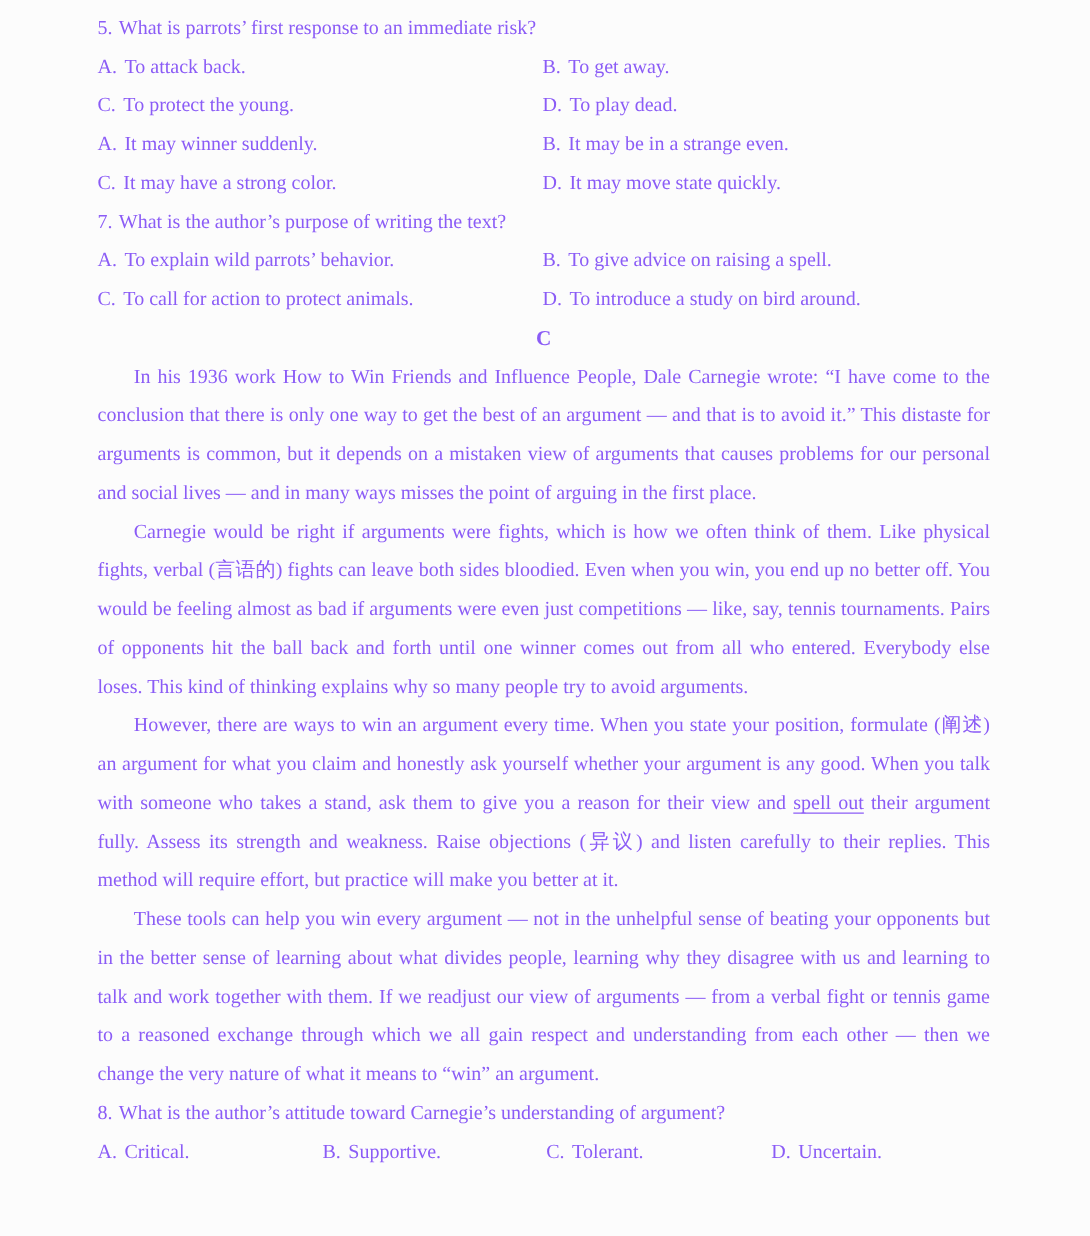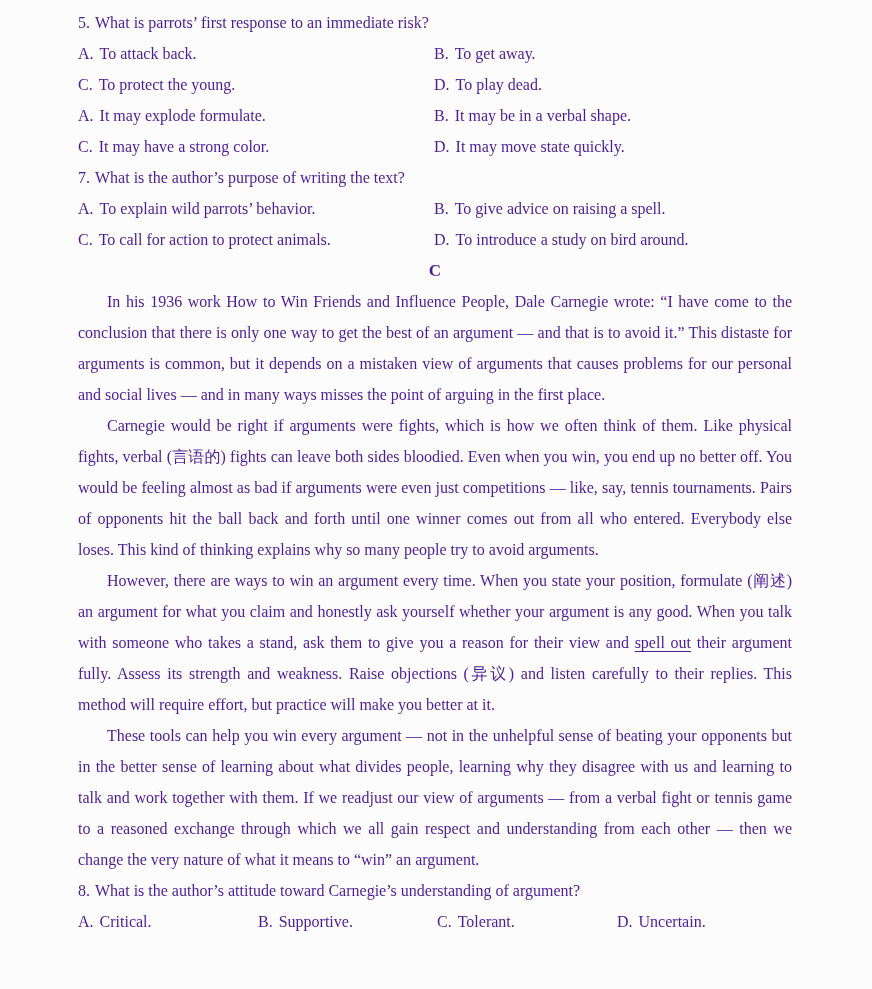--- a/index.html
+++ b/index.html
@@ -3,21 +3,21 @@
 <meta charset="utf-8">
 <style>
   * { margin: 0; padding: 0; box-sizing: border-box; }
   html, body { background: #ffffff; }
   .page {
     position: relative;
     width: 872px;
     height: 989px;
     margin: 0 auto;
     background: #fcfcfc;
-    color: #4c1d95;
+    color: #8b5cf6;
     font-family: "Liberation Serif", "DejaVu Serif", serif;
     font-size: 16px;
     overflow: hidden;
   }
   .content {
     padding: 7px 80px 0 78px;
   }
   .line {
     line-height: 31px;
     height: 31px;
@@ -65,22 +65,22 @@
         <div><span class="opt-label">B.</span><span>To get away.</span></div>
       </div>
       <div class="opt-row-2col">
         <div><span class="opt-label">C.</span><span>To protect the young.</span></div>
         <div><span class="opt-label">D.</span><span>To play dead.</span></div>
       </div>
     </div>
 
     <div class="q-block">
       <div class="opt-row-2col">
-        <div><span class="opt-label">A.</span><span>It may explode formulate.</span></div>
-        <div><span class="opt-label">B.</span><span>It may be in a verbal shape.</span></div>
+        <div><span class="opt-label">A.</span><span>It may winner suddenly.</span></div>
+        <div><span class="opt-label">B.</span><span>It may be in a strange even.</span></div>
       </div>
       <div class="opt-row-2col">
         <div><span class="opt-label">C.</span><span>It may have a strong color.</span></div>
         <div><span class="opt-label">D.</span><span>It may move state quickly.</span></div>
       </div>
     </div>
 
     <div class="q-block">
       <div class="line"><span class="q-num">7.</span><span>What is the author’s purpose of writing the text?</span></div>
       <div class="opt-row-2col">

